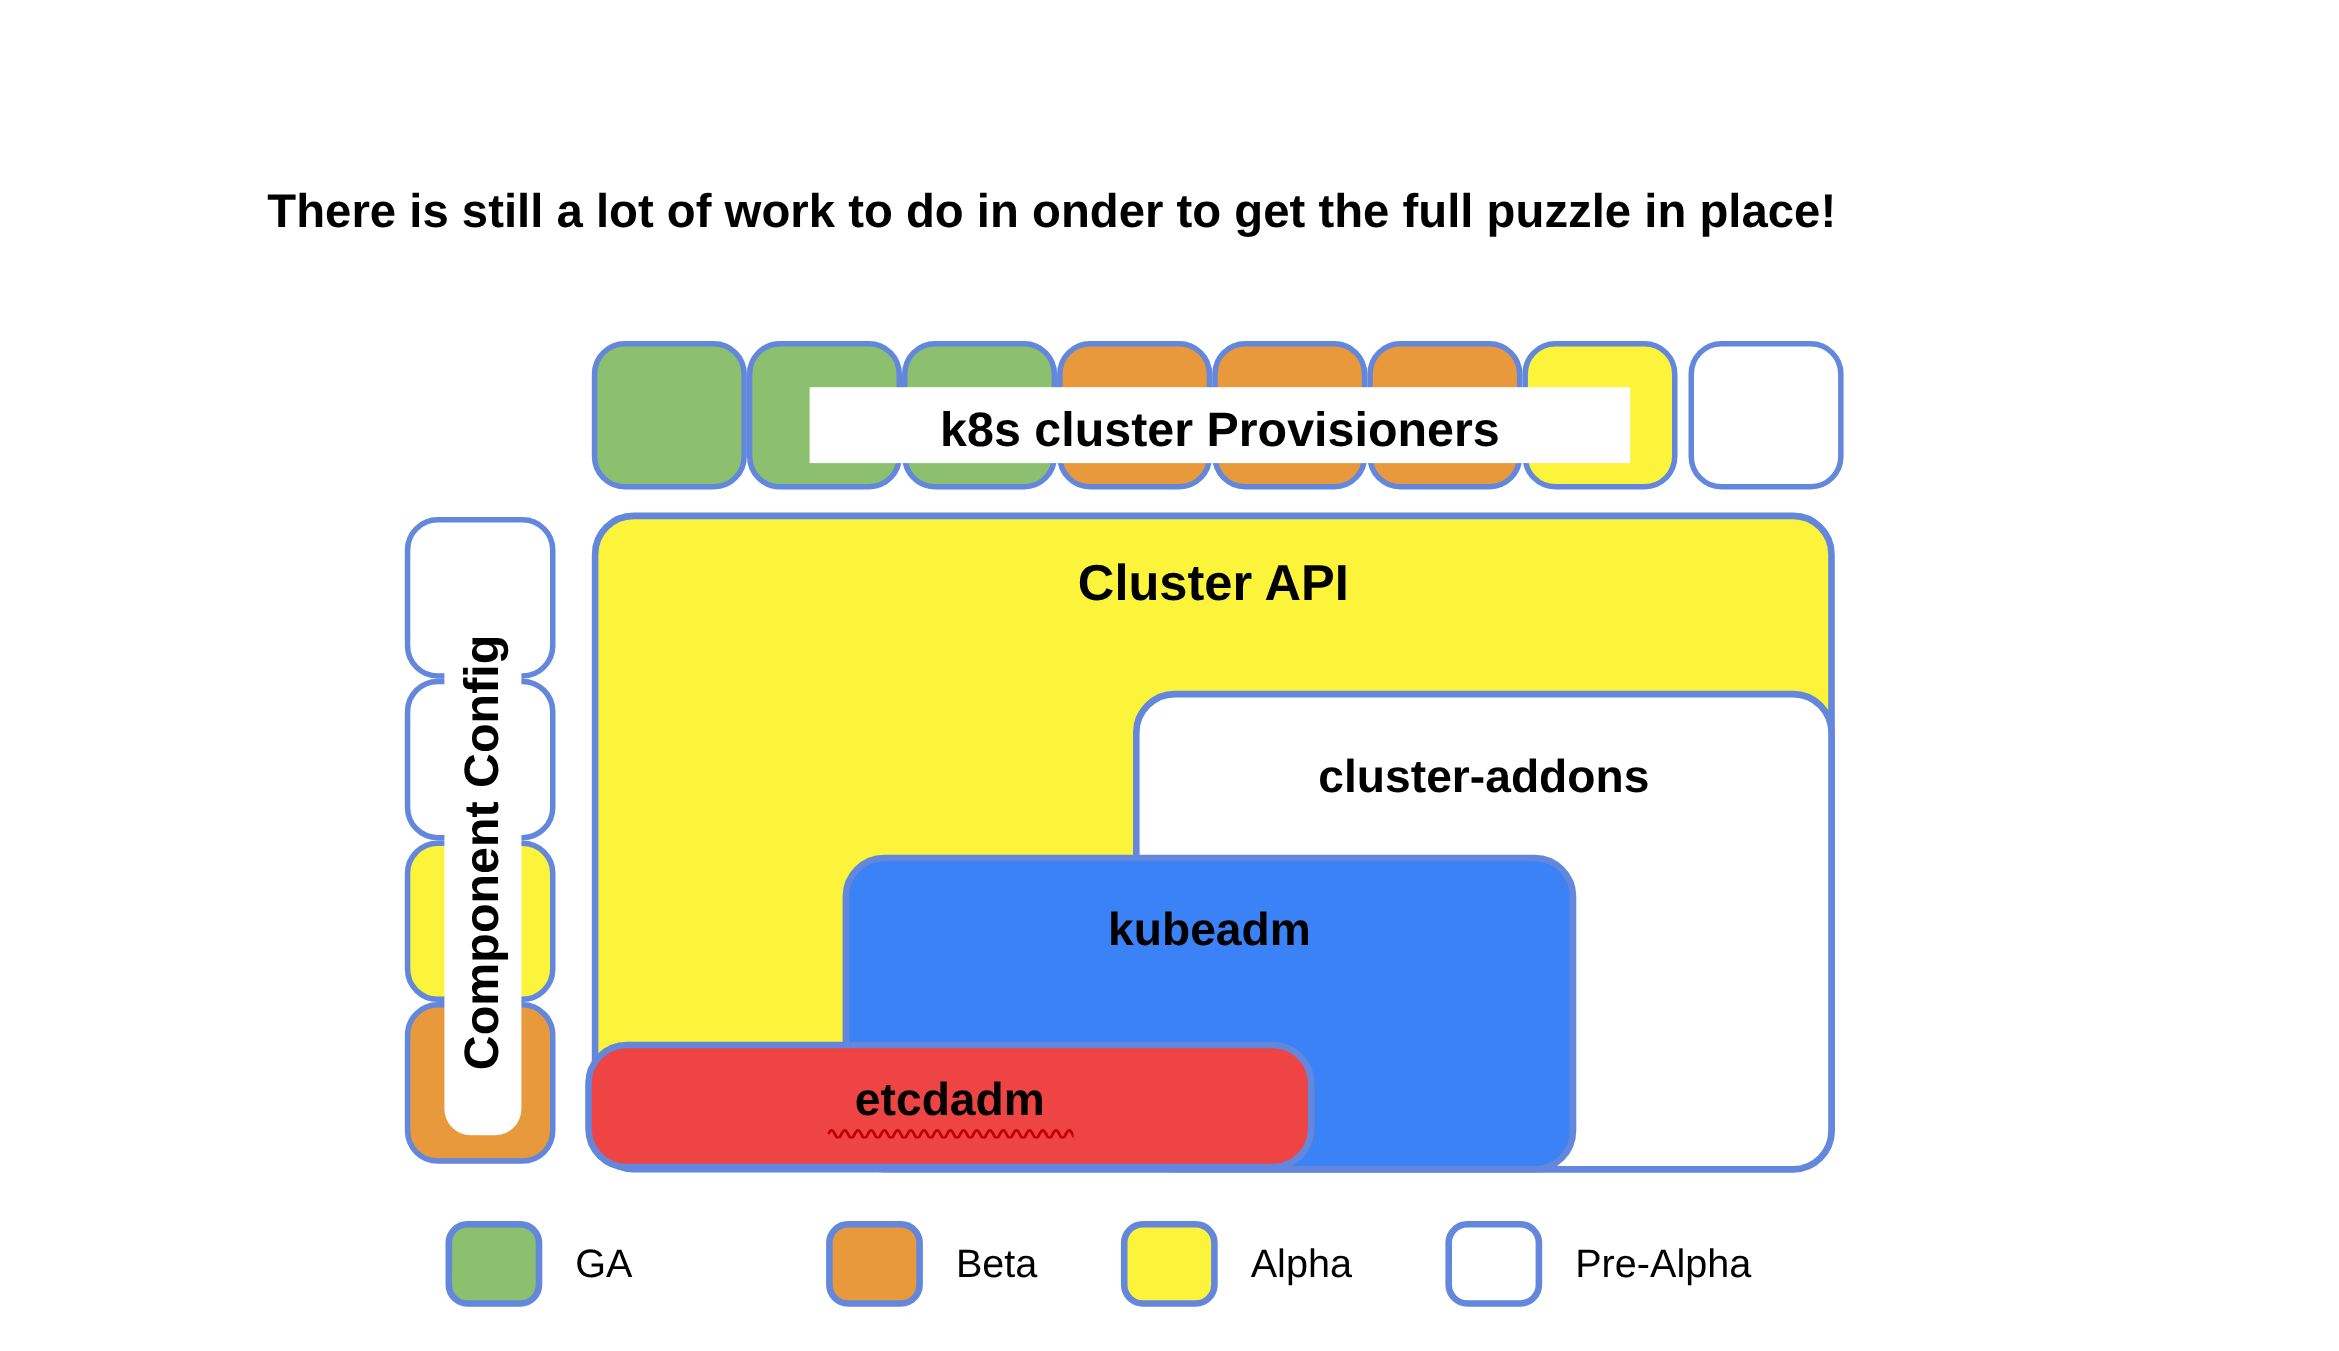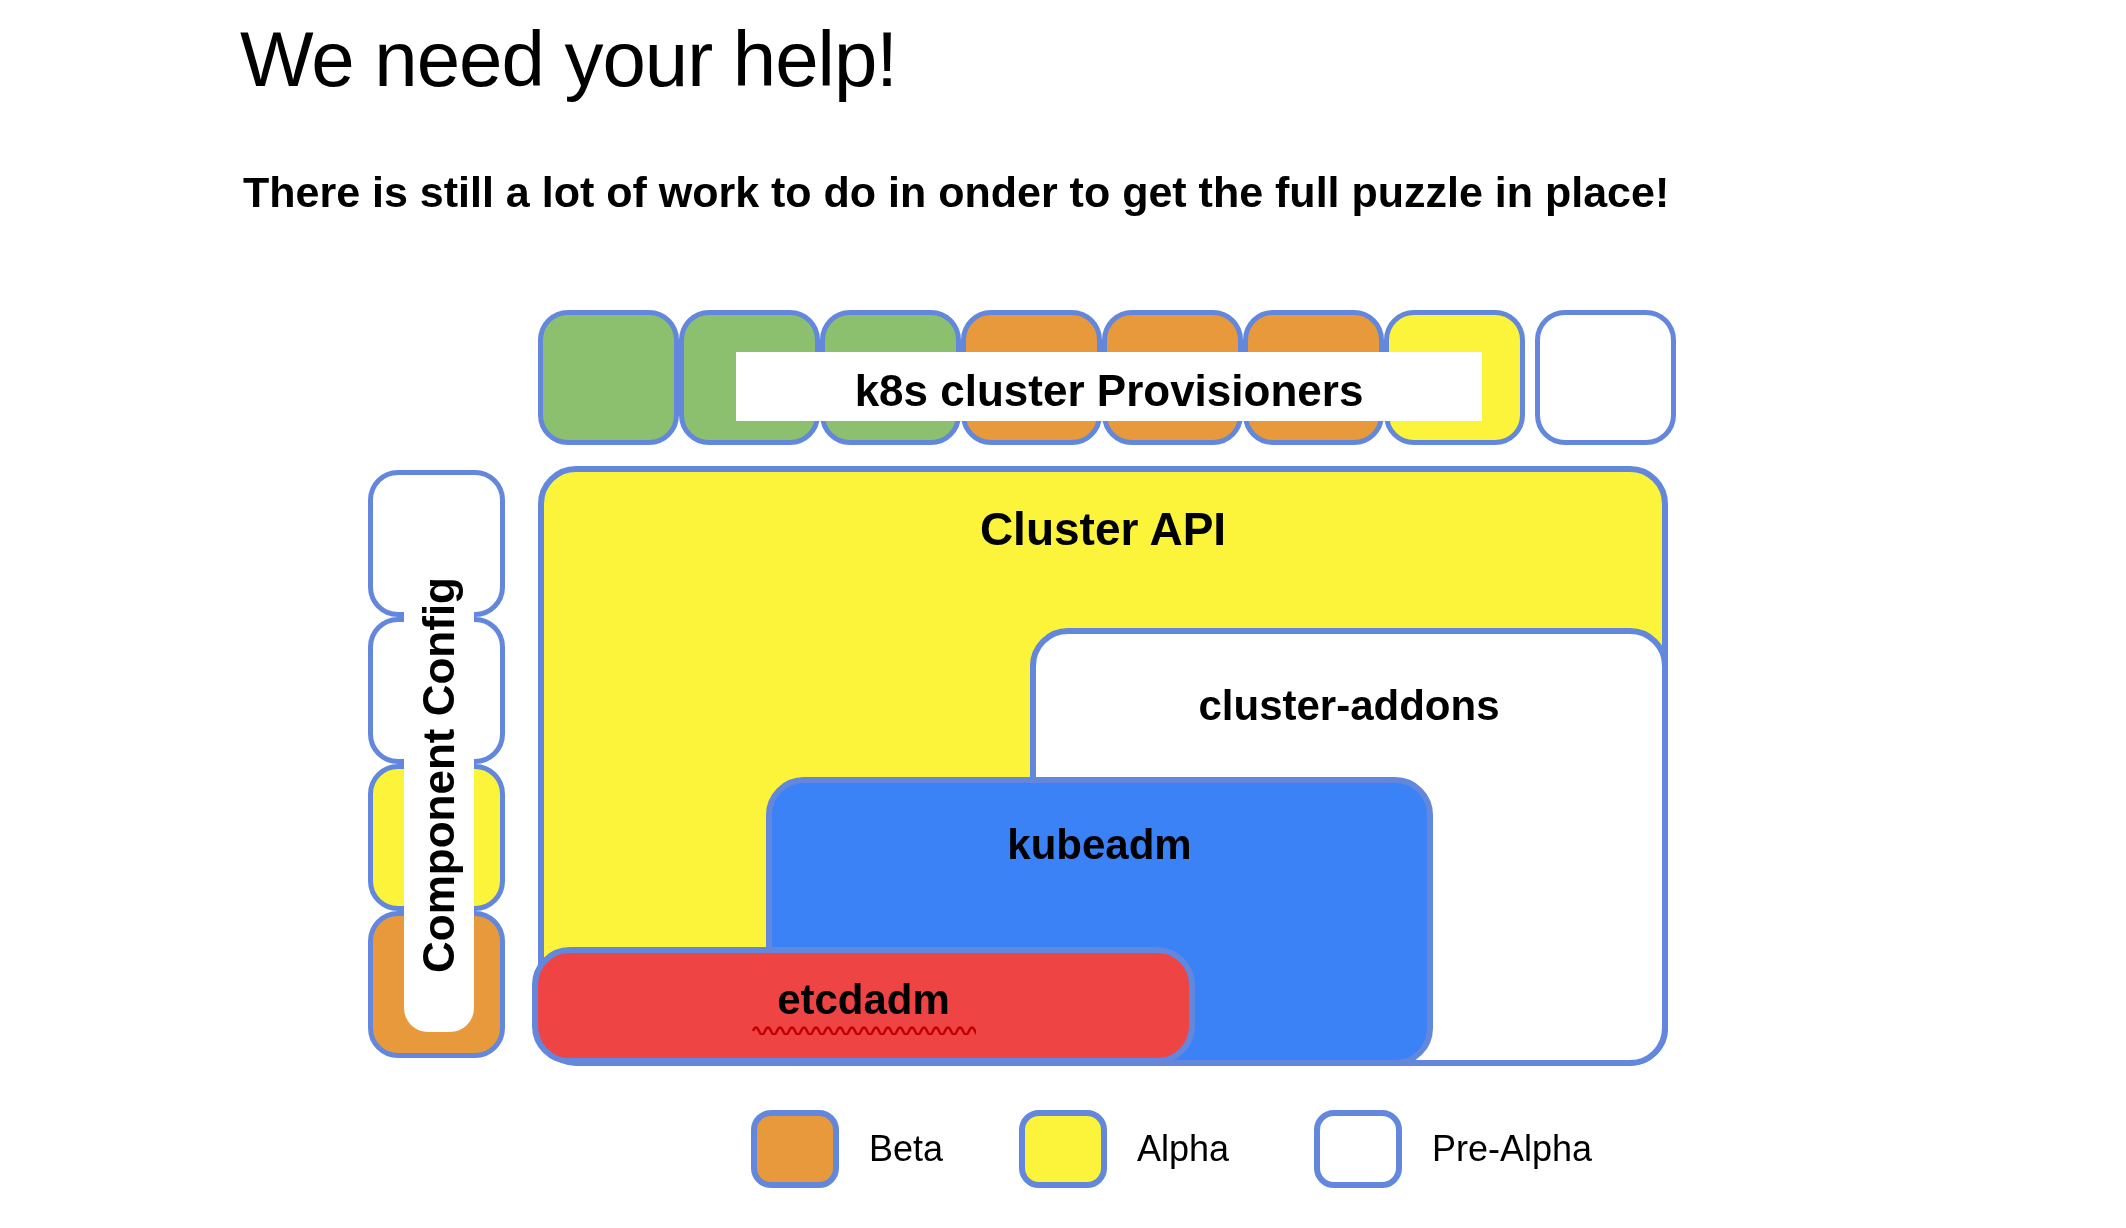--- a/index.html
+++ b/index.html
@@ -49,21 +49,20 @@
   .legend{position:absolute;left:0;top:1110px;width:2126px;height:80px;}
   .legend-item{position:absolute;top:0;height:78px;display:flex;align-items:center;}
   .swatch{width:88px;height:78px;border:6px solid var(--blue);border-radius:20px;
           box-sizing:border-box;}
   .legend-label{font-size:36px;margin-left:30px;white-space:nowrap;}
 </style>
 </head>
 <body>
 
 <div class="slide">
-  <div class="title">We need your help!</div>
   <div class="subtitle">There is still a lot of work to do in onder to get the full puzzle in place!</div>
 
   <div>
     <div class="prov-row" id="prov-row">
         <div class="piece" style="left: 0px; background: rgb(140, 192, 111);"></div>
         <div class="piece" style="left: 141px; background: rgb(140, 192, 111);"></div>
         <div class="piece" style="left: 282px; background: rgb(140, 192, 111);"></div>
         <div class="piece" style="left: 423px; background: rgb(232, 153, 59);"></div>
         <div class="piece" style="left: 564px; background: rgb(232, 153, 59);"></div>
         <div class="piece" style="left: 705px; background: rgb(232, 153, 59);"></div>
@@ -97,20 +96,24 @@
     <div class="box box-etcdadm" style="background: #ef4444;">
       <div class="box-label etcdadm-label">
         <span>etcdadm</span>
         <svg class="squiggle" width="224" height="10" viewBox="0 0 224 10">
           <path id="squiggle-path" fill="none" stroke-width="2.5" d="M1 6 q3 -7 6 0 q3 7 6 0 q3 -7 6 0 q3 7 6 0 q3 -7 6 0 q3 7 6 0 q3 -7 6 0 q3 7 6 0 q3 -7 6 0 q3 7 6 0 q3 -7 6 0 q3 7 6 0 q3 -7 6 0 q3 7 6 0 q3 -7 6 0 q3 7 6 0 q3 -7 6 0 q3 7 6 0 q3 -7 6 0 q3 7 6 0 q3 -7 6 0 q3 7 6 0 q3 -7 6 0 q3 7 6 0 q3 -7 6 0 q3 7 6 0 q3 -7 6 0 q3 7 6 0 q3 -7 6 0 q3 7 6 0 q3 -7 6 0 q3 7 6 0 q3 -7 6 0 q3 7 6 0 q3 -7 6 0 q3 7 6 0 q3 -7 6 0 q3 7 6 0" stroke="#C00000"></path>
         </svg>
       </div>
     </div>
 
     <div class="legend" id="legend">
+        <div class="legend-item" style="left: 405px;">
+          <div class="swatch" style="background: rgb(140, 192, 111);"></div>
+          <span class="legend-label">GA</span>
+        </div>
         <div class="legend-item" style="left: 751px;">
           <div class="swatch" style="background: rgb(232, 153, 59);"></div>
           <span class="legend-label">Beta</span>
         </div>
         <div class="legend-item" style="left: 1019px;">
           <div class="swatch" style="background: rgb(251, 244, 59);"></div>
           <span class="legend-label">Alpha</span>
         </div>
         <div class="legend-item" style="left: 1314px;">
           <div class="swatch" style="background: rgb(255, 255, 255);"></div>

